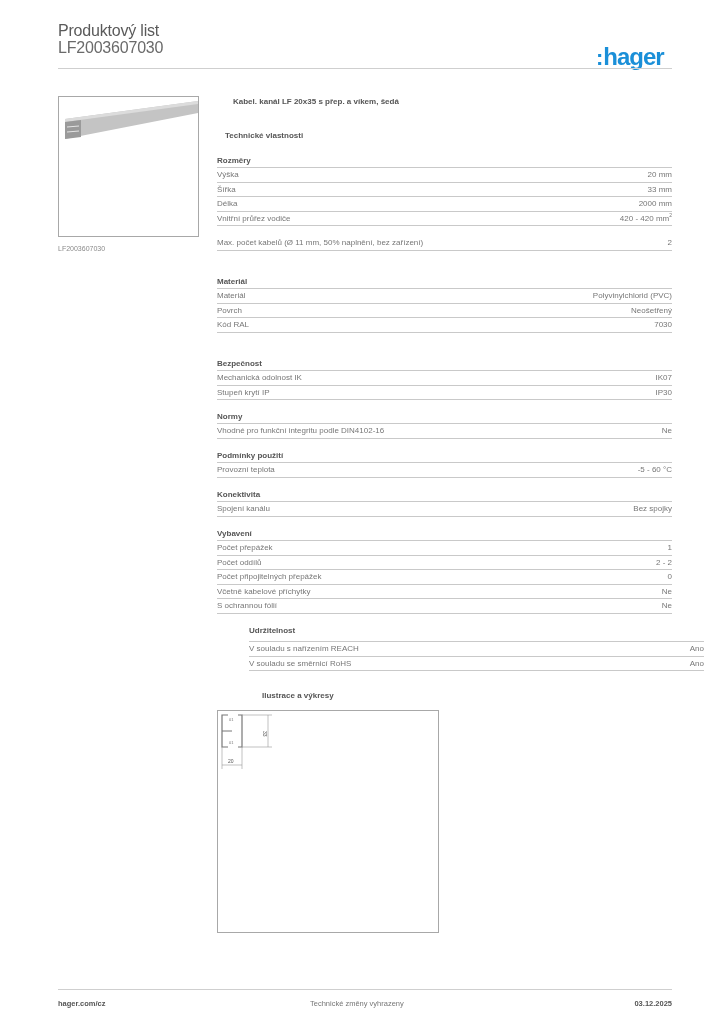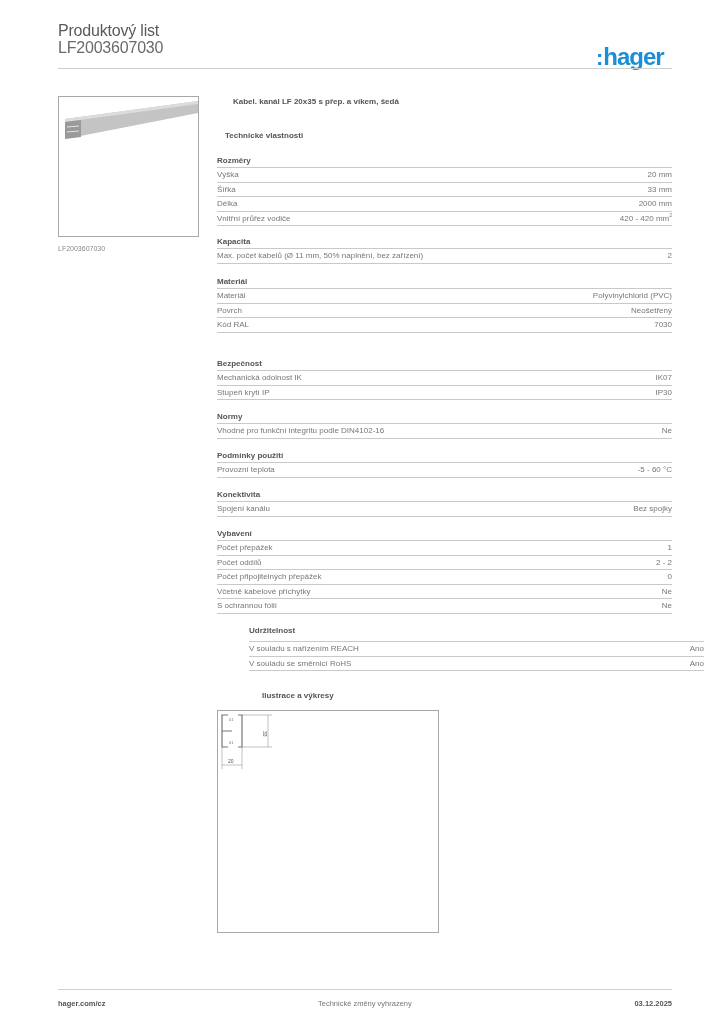--- a/index.html
+++ b/index.html
@@ -22,21 +22,21 @@
   .section-title { font-size: 8px; font-weight: bold; color: #555; height: 13px; line-height: 11px; border-bottom: 1px solid #c9c9c9; }
   .row { display: flex; justify-content: space-between; font-size: 8px; color: #777; height: 14.6px; line-height: 13px; border-bottom: 1px solid #c9c9c9; }
   .row .val { text-align: center; }
   sup { font-size: 5px; vertical-align: top; line-height: 6px; }
 
   .illus-title { position: absolute; left: 217px; top: 691px; font-size: 8px; font-weight: bold; color: #555; padding-left: 45px; }
   .drawing-box { position: absolute; left: 217px; top: 710px; width: 222px; height: 223px; border: 1px solid #a8a8a8; background: #fff; }
 
   .footer-line { position: absolute; left: 58px; top: 989px; width: 614px; height: 1px; background: #cfcfcf; }
   .footer-left { position: absolute; left: 58px; top: 999px; font-size: 7.5px; font-weight: bold; color: #555; }
-  .footer-center { position: absolute; left: 318px; top: 999px; font-size: 7.5px; color: #777; text-align: center; }
+  .footer-center { position: absolute; left: 310px; top: 999px; font-size: 7.5px; color: #777; text-align: center; }
   .footer-right { position: absolute; right: 52px; top: 999px; font-size: 7.5px; font-weight: bold; color: #555; }
 </style>
 </head>
 <body>
 
 <div class="header-title">Produktový list</div>
 <div class="header-sub">LF2003607030</div>
 <div class="logo"><span class="colon">:</span><span>hager</span></div>
 <div class="header-line"></div>
 
@@ -68,21 +68,20 @@
       <span>Délka</span>
       <span class="val">2000 mm</span>
     </div>
   <div class="row">
       <span>Vnitřní průřez vodiče</span>
       <span class="val"><span>420 - 420 mm</span><sup>2</sup></span>
     </div>
 </div>
 
 <div class="section" style="top:236px;">
-  <div class="section-title">Kapacita</div>
   <div class="row">
       <span>Max. počet kabelů (Ø 11 mm, 50% naplnění, bez zařízení)</span>
       <span class="val">2</span>
     </div>
 </div>
 
 <div class="section" style="top:276px;">
   <div class="section-title">Materiál</div>
   <div class="row">
       <span>Materiál</span>

